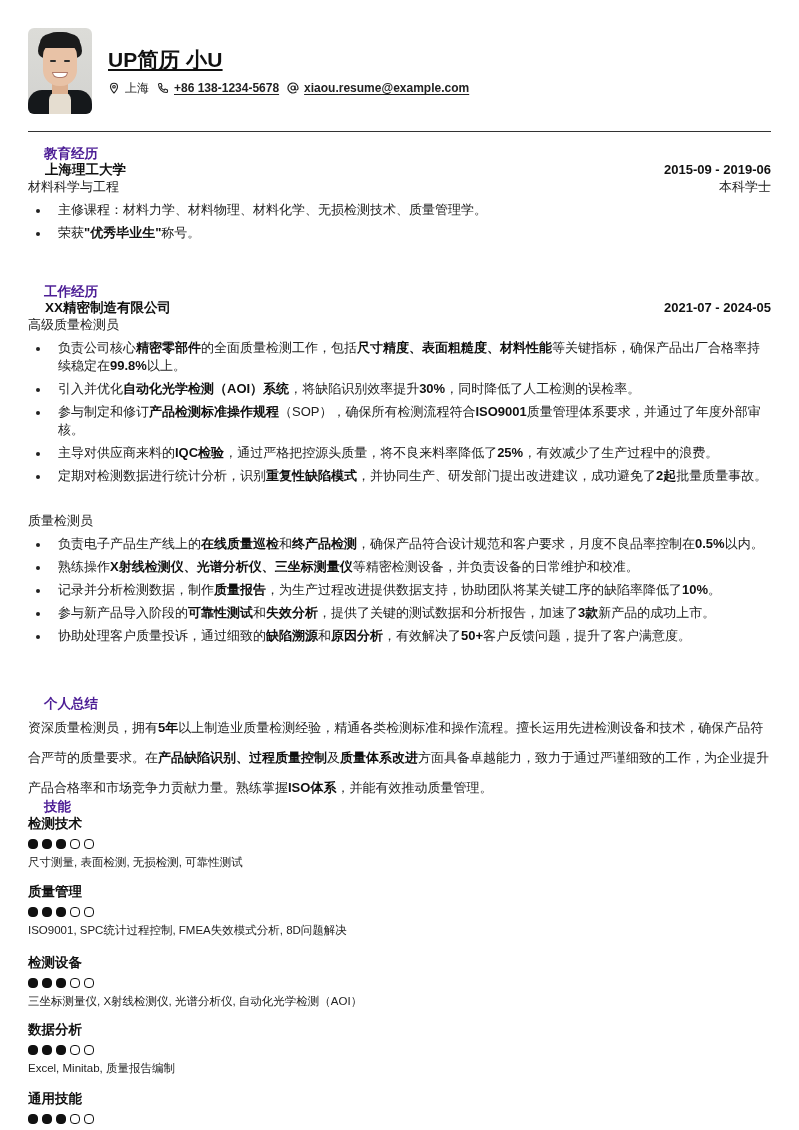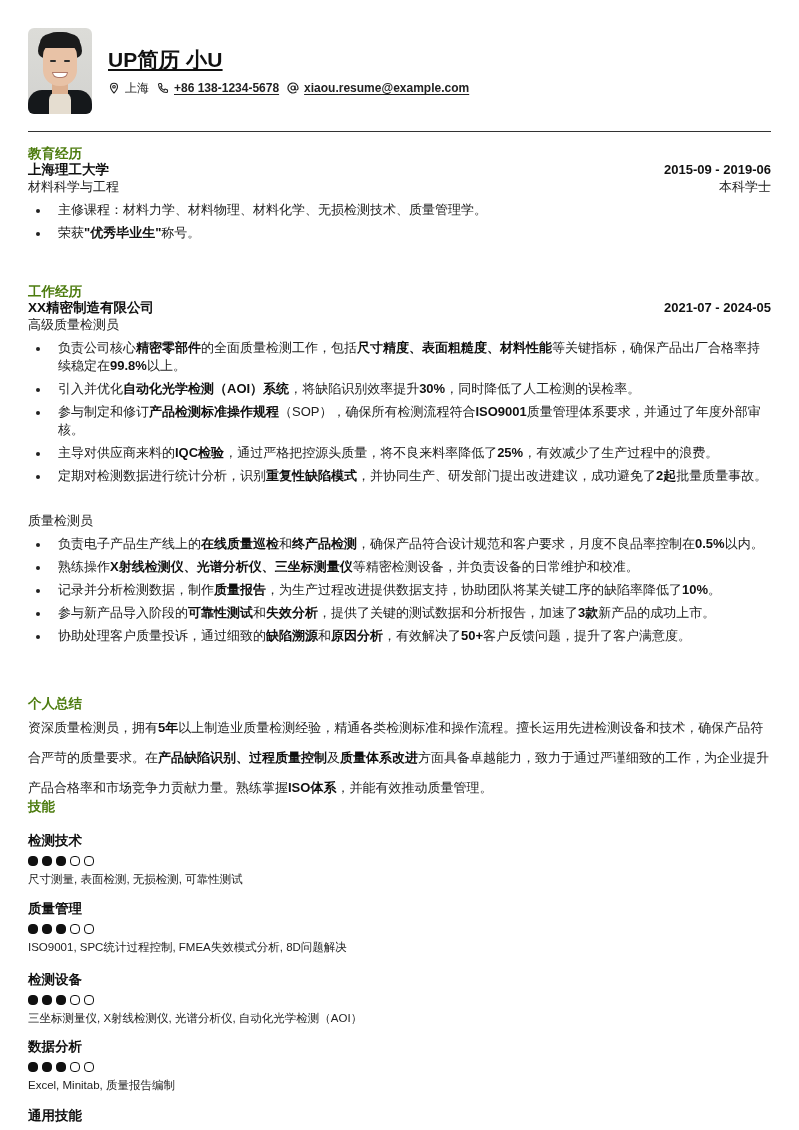--- a/index.html
+++ b/index.html
@@ -38,39 +38,39 @@
     position: absolute; left: 80px; top: 52px; height: 16px;
     display: flex; align-items: center; font-size: 12px; color: #222; white-space: nowrap;
   }
   .contact { display: flex; align-items: center; margin-right: 8px; }
   .contact svg { width: 12px; height: 12px; margin-right: 5px; }
   .contact a { color: #222; text-decoration: underline; text-underline-offset: 2px; font-weight: bold; }
 
   .rule { position: absolute; left: 0; top: 131px; width: 743px; height: 1px; background: #333; }
 
   
-  .section-title { font-size: 13.5px; font-weight: 700; color: #4d7c0f; line-height: 17px; }
-  .entry-head { display: flex; justify-content: space-between; line-height: 16px; }
+  .section-title { font-size: 13.5px; font-weight: 700; color: #4c1d95; line-height: 17px; margin-left: 16px; }
+  .entry-head { display: flex; justify-content: space-between; line-height: 16px; margin-left: 17px; }
   .entry-org { font-weight: 700; font-size: 13.5px; color: #111; }
   .entry-date { font-weight: 700; font-size: 13px; color: #111; text-align: right; }
   .entry-sub { display: flex; justify-content: space-between; line-height: 17px; font-size: 13px; color: #222; }
 
   ul.bullets { list-style: none; margin-top: 5px; }
   ul.bullets li {
     position: relative; padding-left: 30px; font-size: 13px; line-height: 18px; color: #222;
     margin-bottom: 5px;
   }
   ul.bullets li::before {
     content: ""; position: absolute; left: 8px; top: 8px; width: 4px; height: 4px; border-radius: 50%; background: #222;
   }
   b { font-weight: 700; color: #111; }
 
   .summary { font-size: 13px; line-height: 30px; color: #222; margin-top: 1px; }
 
-  .skill { margin-top: 17px; }
+  .skill { margin-top: 0; }
   .skill-name { font-size: 13.5px; font-weight: 700; color: #111; line-height: 17px; }
   .rating { display: flex; margin-top: 7px; height: 11px; }
   .rating span {
     width: 10px; height: 10px; border-radius: 4px; margin-right: 4px; border: 1.6px solid #111;
   }
   .rating span.on { background: #111; }
   .skill-desc { font-size: 11.5px; color: #222; line-height: 15px; margin-top: 5px; }
 </style>
 </head>
 <body>

